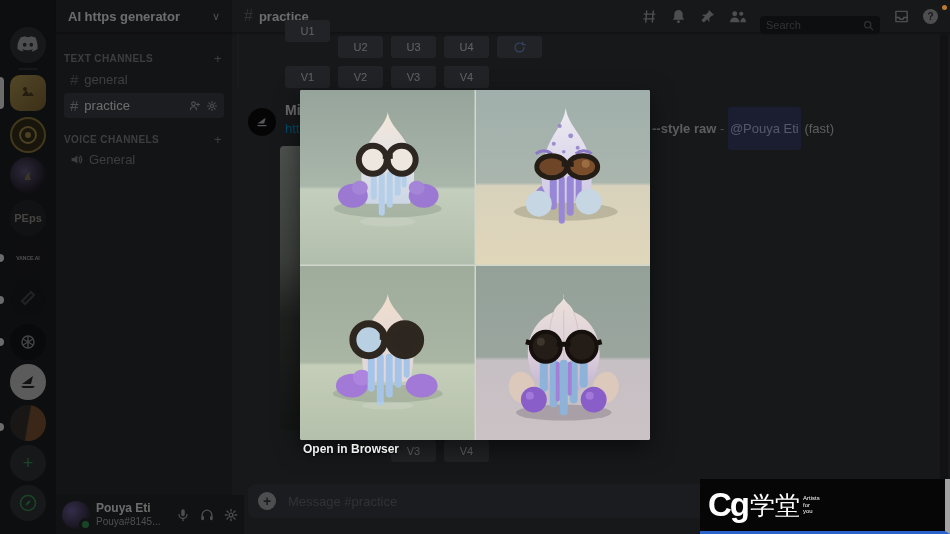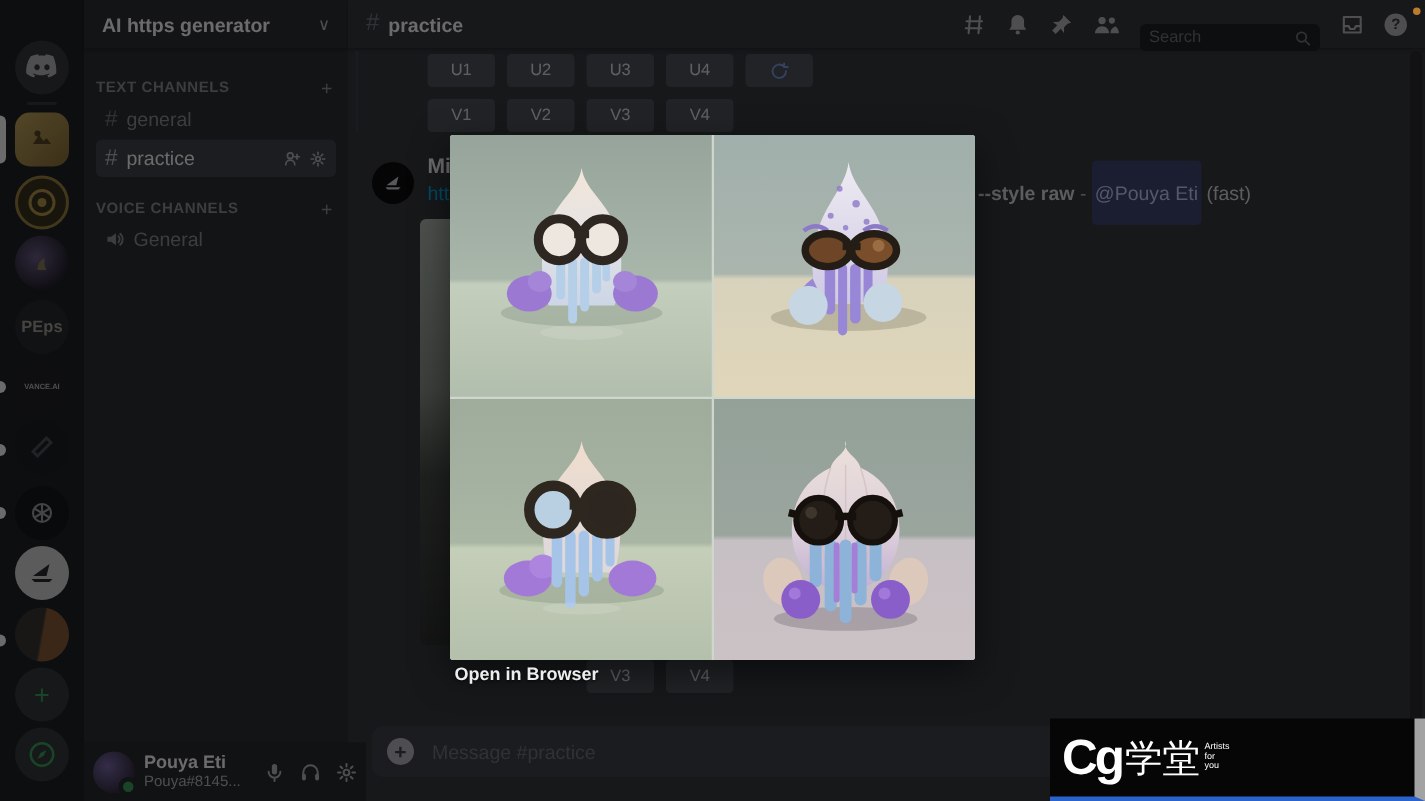--- a/index.html
+++ b/index.html
@@ -71,21 +71,21 @@
   .dim{position:absolute;inset:0;background:rgba(0,0,0,.58);z-index:40;}
   .modal-img{position:absolute;left:300px;top:90px;width:350px;height:350px;z-index:50;
              display:grid;grid-template-columns:1fr 1fr;grid-template-rows:1fr 1fr;gap:1px;
              background:#cfd6cd;box-shadow:0 8px 24px rgba(0,0,0,.5);border-radius:2px;overflow:hidden;}
   .modal-img svg{display:block;width:100%;height:100%;}
   .open-browser{position:absolute;left:303px;top:442px;z-index:50;color:#eceded;font-size:12px;
                 font-weight:bold;text-shadow:0 1px 2px rgba(0,0,0,.8);}
   
   .watermark{position:absolute;left:700px;top:479px;width:250px;height:55px;background:#060606;
              z-index:60;display:flex;align-items:center;padding:0 8px;box-sizing:border-box;
-             border-bottom:3px solid #2b63cc;border-right:7px solid #a3a3a3;}
+             border-bottom:3px solid #2b63cc;border-right:5px solid #a3a3a3;}
   .wm-cg{color:#fff;font-size:33px;font-weight:bold;letter-spacing:-2px;}
   .wm-cn{color:#fff;font-size:25px;font-weight:normal;margin-left:2px;}
   .wm-tagline{color:#fff;font-size:6px;line-height:1.15;width:16px;margin-left:3px;}
   .wm-site{color:#fff;font-size:19px;font-weight:bold;margin-left:auto;
            font-family:"Liberation Serif",serif;}
   .rec-dot{position:absolute;right:3px;top:5px;width:5px;height:5px;border-radius:50%;
            background:#bd7b2f;z-index:60;}
   svg.line{fill:none;stroke:currentColor;stroke-width:1.5;stroke-linecap:round;stroke-linejoin:round;}
 </style>
 </head>
@@ -232,21 +232,21 @@
           <path d="M2 2.5h12v11H2z"></path>
           <path d="M2 9h3.5l1 2h3l1-2H14"></path>
         </svg>
       <div style="width:15px;height:15px;border-radius:50%;background:#b9bbbe;color:#36393f;font-size:10px;font-weight:bold;display:flex;align-items:center;justify-content:center;">
         <span>?</span>
       </div>
     </div>
   </div>
 
   <div class="vline"></div>
-  <div class="btn" style="left:53px;top:36px;text-align:center;">U1</div>
+  <div class="btn" style="left:53px;top:20px;text-align:center;">U1</div>
   <div class="btn" style="left:106px;top:36px;">U2</div>
   <div class="btn" style="left:159px;top:36px;">U3</div>
   <div class="btn" style="left:212px;top:36px;">U4</div>
   <div class="btn reroll" style="left:265px;top:36px;">
     <svg class="line" width="13" height="13" viewBox="0 0 16 16">
         <path d="M13.5 8a5.5 5.5 0 1 1-1.6-3.9M12 1.5v3h3"></path>
       </svg>
   </div>
   <div class="btn" style="left:53px;top:66px;">V1</div>
   <div class="btn" style="left:106px;top:66px;">V2</div>

